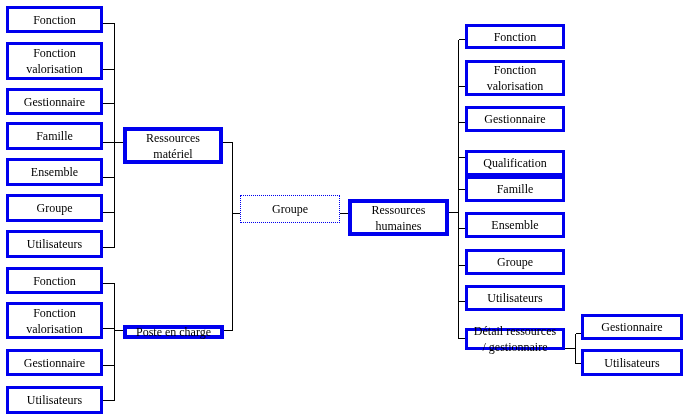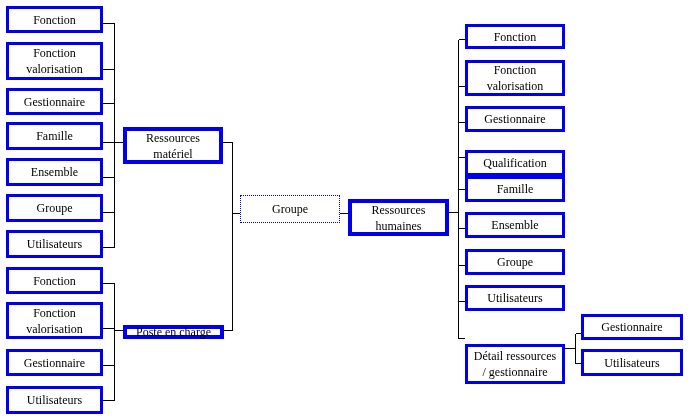--- a/index.html
+++ b/index.html
@@ -107,19 +107,19 @@
 
   <div class="node" style="left:465px;top:24px;width:100px;height:25px">Fonction</div>
   <div class="node" style="left:465px;top:60px;width:100px;height:36px">Fonction
 valorisation</div>
   <div class="node" style="left:465px;top:106px;width:100px;height:26px">Gestionnaire</div>
   <div class="node" style="left:465px;top:150px;width:100px;height:26px">Qualification</div>
   <div class="node" style="left:465px;top:176px;width:100px;height:26px">Famille</div>
   <div class="node" style="left:465px;top:212px;width:100px;height:26px">Ensemble</div>
   <div class="node" style="left:465px;top:249px;width:100px;height:26px">Groupe</div>
   <div class="node" style="left:465px;top:285px;width:100px;height:26px">Utilisateurs</div>
-  <div class="node" style="left:465px;top:344px;width:100px;height:40px">Détail ressources
+  <div class="node" style="left:465px;top:328px;width:100px;height:22px">Détail ressources
 / gestionnaire</div>
 
   <div class="node" style="left:581px;top:314px;width:102px;height:26px">Gestionnaire</div>
   <div class="node" style="left:581px;top:349px;width:102px;height:27px">Utilisateurs</div>
 
 </div>
 
 </body></html>

